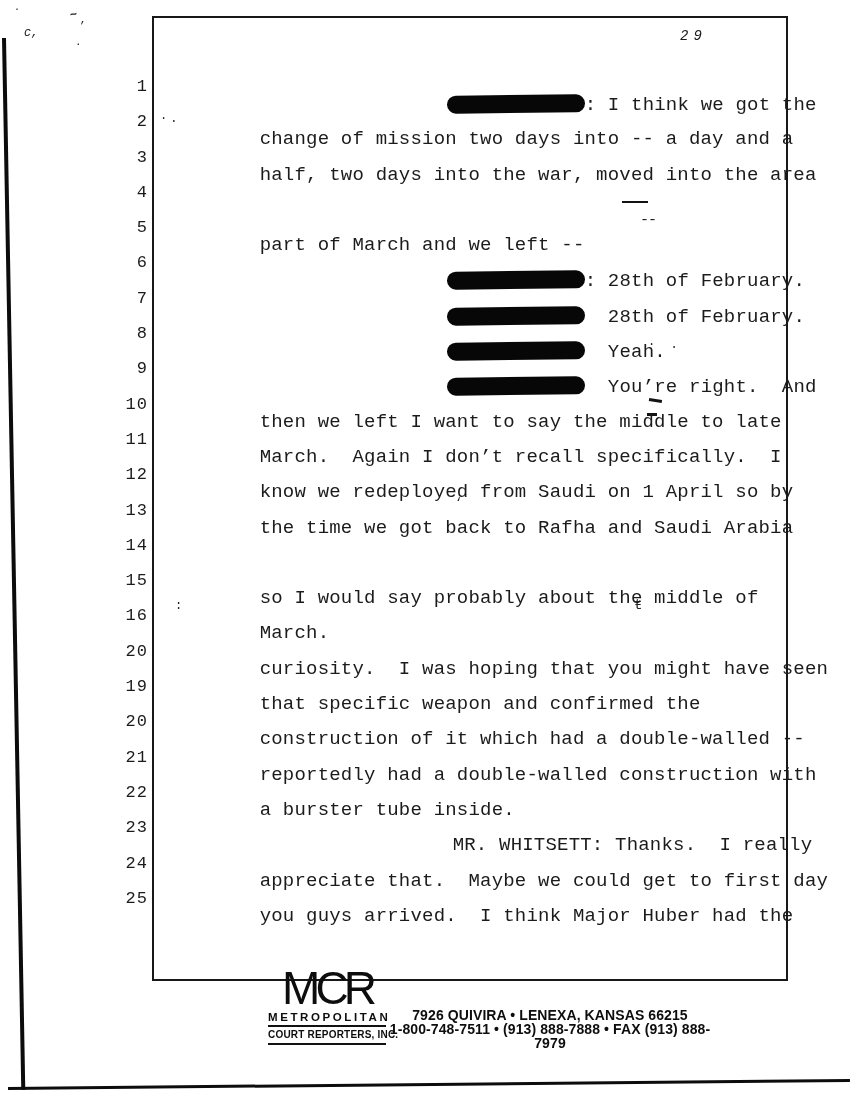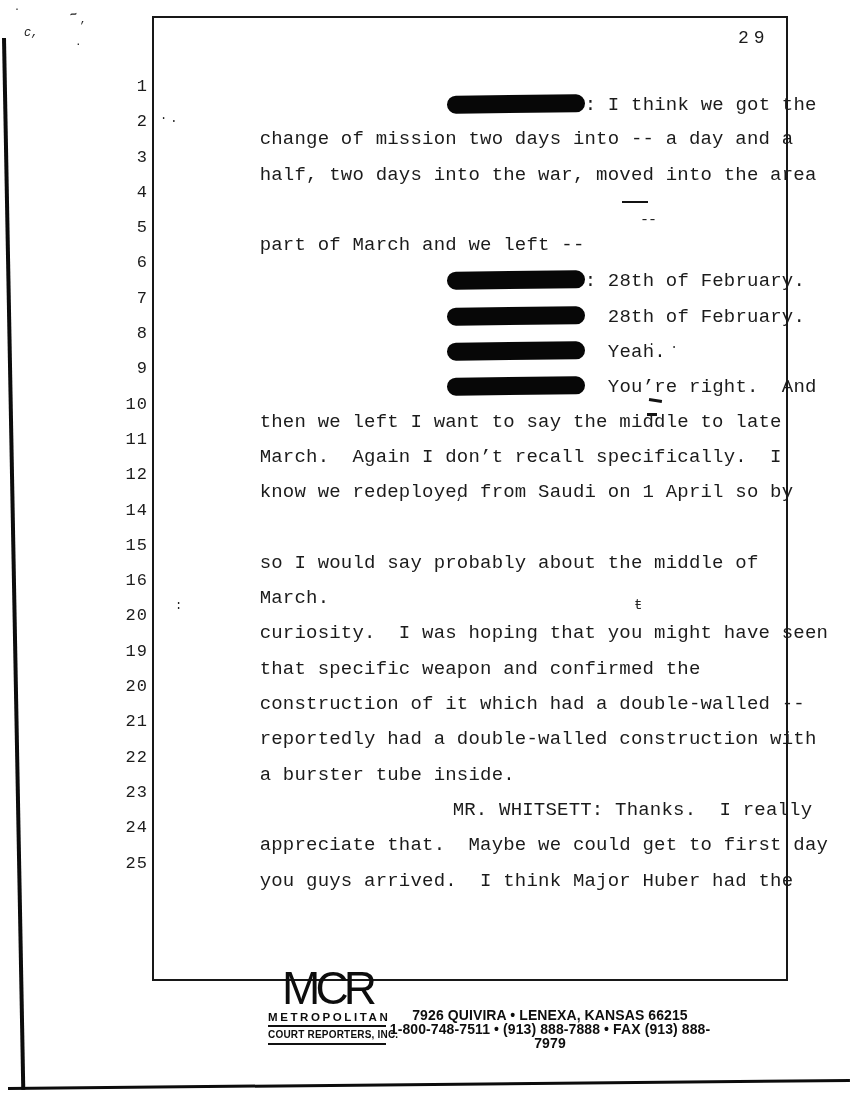--- a/index.html
+++ b/index.html
@@ -17,22 +17,22 @@
   .scan-bottom {
     position:absolute; left:8px; top:1087px; width:842px; height:3px;
     background:#0c0c0c; transform:rotate(-0.55deg); transform-origin:left center;
   }
   
   .doc-box {
     position:absolute; left:152px; top:16px; width:636px; height:965px;
     border:2px solid #181818; box-sizing:border-box;
   }
   .page-num {
-    position:absolute; left:738px; top:28px;
-    font-size:18px; letter-spacing:5px;
+    position:absolute; left:680px; top:28px;
+    font-size:14px; letter-spacing:5px;font-style:italic;
   }
   
   .transcript { position:absolute; left:120px; top:70px; width:672px; }
   .row {
     position:relative; height:35.3px; box-sizing:border-box;
     padding-left:70px; padding-top:6px;
     font-size:19px; letter-spacing:0.2px; line-height:1;
     white-space:pre;
   }
   .row .ln {
@@ -145,20 +145,23 @@
     <div class="row">
       <span class="ln">10</span><span class="txt">then we left I want to say the middle to late</span>
     </div>
     <div class="row">
       <span class="ln">11</span><span class="txt">March.  Again I don’t recall specifically.  I</span>
     </div>
     <div class="row">
       <span class="ln">12</span><span class="txt">know we redeployed from Saudi on 1 April so by</span>
     </div>
     <div class="row">
+      <span class="ln">13</span><span class="txt">the time we got back to Rafha and Saudi Arabia</span>
+    </div>
+    <div class="row">
       <span class="ln">14</span>
     </div>
     <div class="row">
       <span class="ln">15</span><span class="txt">so I would say probably about the middle of</span>
     </div>
     <div class="row">
       <span class="ln">16</span><span class="txt">March.</span>
     </div>
     <div class="row">
       <span class="ln">20</span><span class="txt">curiosity.  I was hoping that you might have seen</span>

